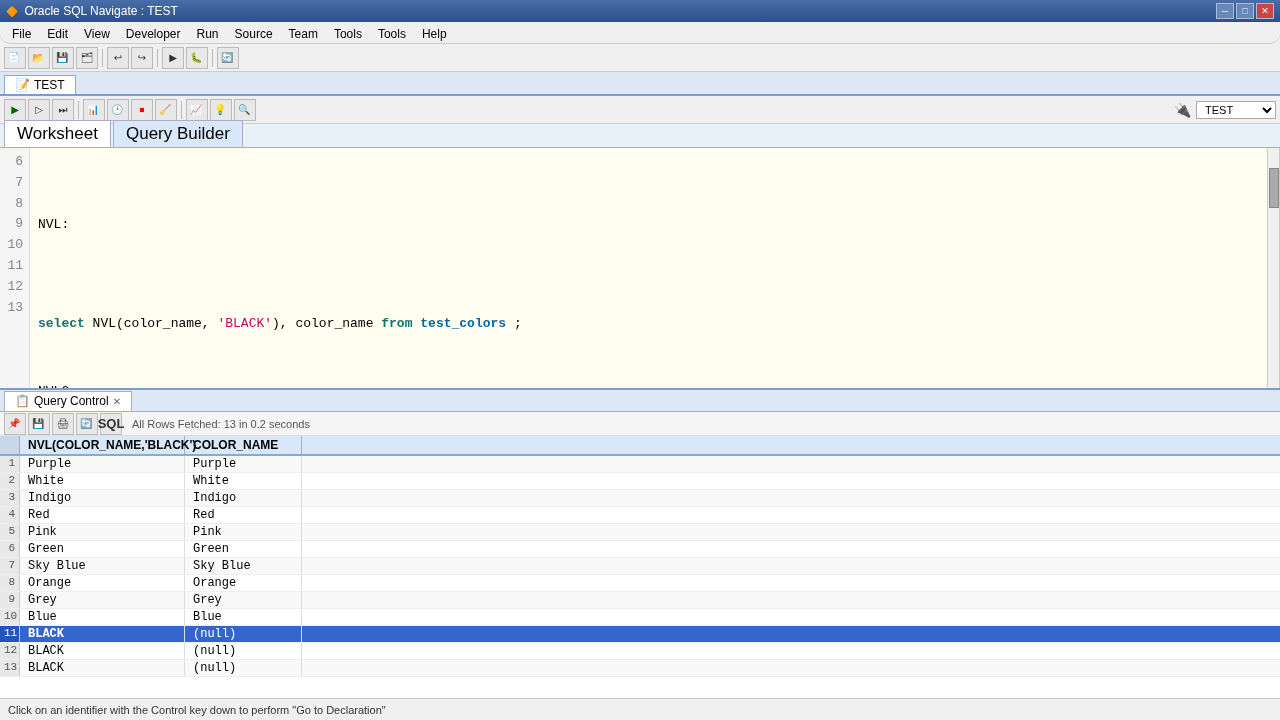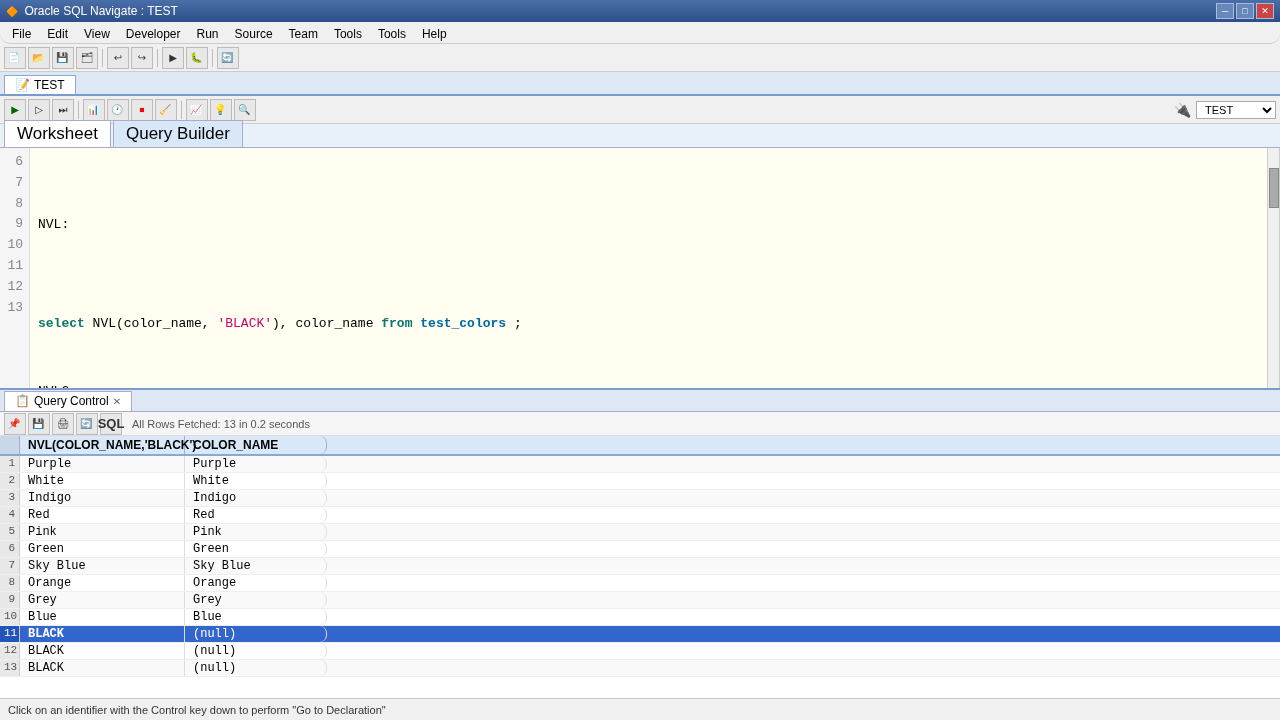--- a/index.html
+++ b/index.html
@@ -232,21 +232,21 @@
       font-size: 12px;
       font-weight: bold;
     }
     .rh-cell {
       border-right: 1px solid #aac;
       padding: 2px 8px;
       display: flex; align-items: center;
     }
     .rh-cell-num { width: 20px; background: #c8d8e8; border-right: 1px solid #aac; padding: 2px 4px; }
     .col1 { width: 165px; }
-    .col2 { width: 142px; border-radius: 7px; }
+    .col2 { width: 117px; }
 
     #results-body {
       flex: 1;
       overflow: hidden;
       font-family: 'Courier New', monospace;
       font-size: 12px;
     }
     .rr { display: flex; border-bottom: 1px solid #eee; }
     .rr:nth-child(odd) { background: #f9f9f9; }
     .rr:nth-child(even) { background: white; }

